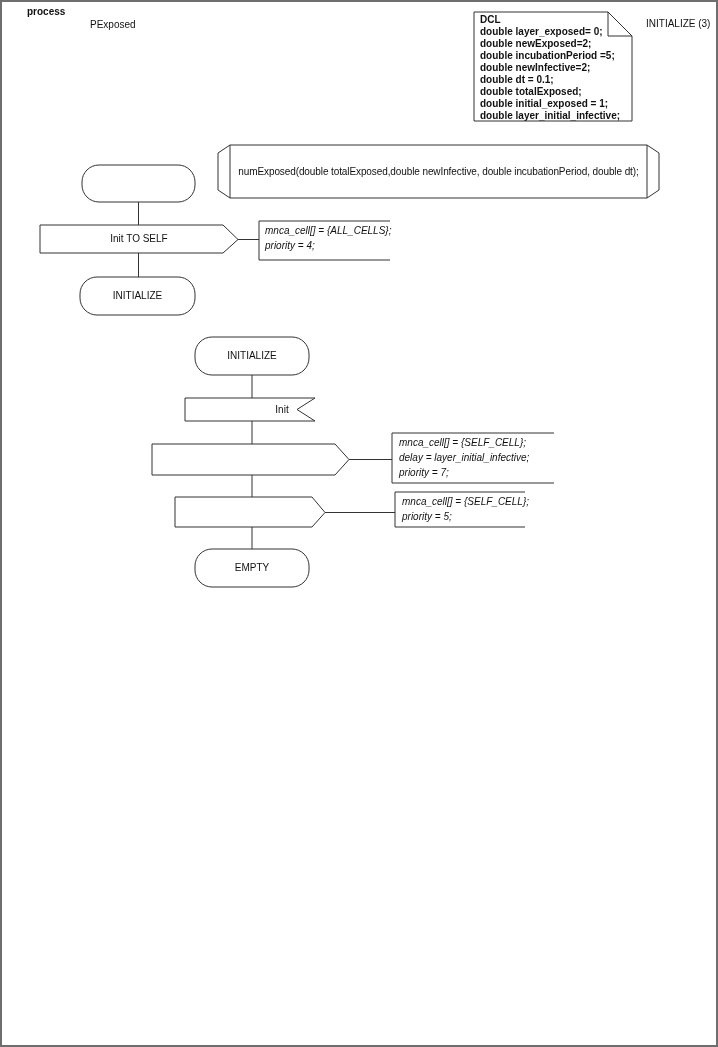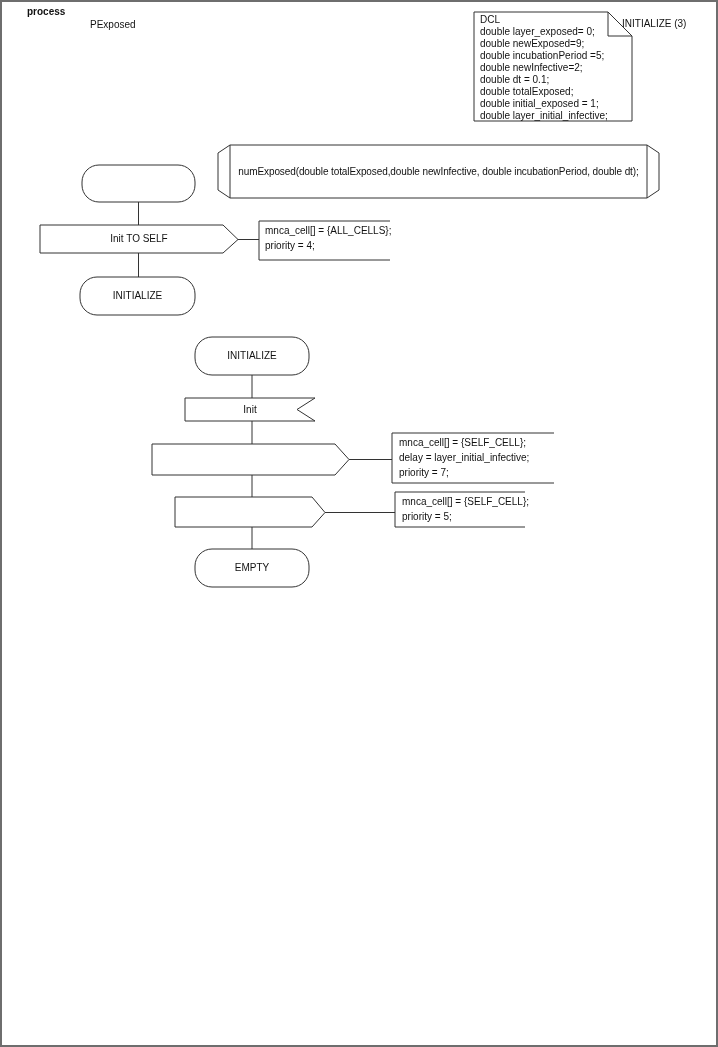--- a/index.html
+++ b/index.html
@@ -22,22 +22,22 @@
     position:absolute;
     font-size:10px;
     line-height:12px;
     white-space:nowrap;
   }
   .center{
     display:flex;align-items:center;justify-content:center;
     text-align:center;
   }
   .bold{font-weight:bold;}
-  .decl-line{height:12px;}
-  .comment-line{height:15px;line-height:15px;}
+  .decl-line{height:12px;font-weight:bold;}
+  .comment-line{height:15px;line-height:15px;font-style:italic;}
   .sig{letter-spacing:-0.1px;}
 </style>
 </head>
 <body>
 
 <div class="page">
 
   <svg class="layer" width="718" height="1047" viewBox="0 0 718 1047">
 
     <path class="shape" d="M472,10 L606,10 L630,34 L630,119 L472,119 Z"></path>
@@ -66,45 +66,45 @@
     <polygon class="shape" points="183,396 313,396 295,407.5 313,419 183,419"></polygon>
     <polygon class="shape" points="150,442 333,442 347,457.5 333,473 150,473"></polygon>
     <path class="open-shape" d="M552,431 L390,431 L390,481 L552,481"></path>
     <polygon class="shape" points="173,495 310,495 323,510.5 310,525 173,525"></polygon>
     <path class="open-shape" d="M523,490 L393,490 L393,525 L523,525"></path>
     <rect class="shape" x="193" y="547" width="114" height="38" rx="17" ry="17"></rect>
   </svg>
 
   <div class="txt bold" style="left:25px;top:4px;">process</div>
   <div class="txt" style="left:88px;top:17px;">PExposed</div>
-  <div class="txt" style="left:620px;top:16px;">INITIALIZE (3)</div>
+  <div class="txt" style="left:644px;top:16px;">INITIALIZE (3)</div>
 
   <div class="txt" style="left:478px;top:12px;">
     <div class="decl-line">DCL</div>
     <div class="decl-line">double layer_exposed= 0;</div>
-    <div class="decl-line">double newExposed=9;</div>
+    <div class="decl-line">double newExposed=2;</div>
     <div class="decl-line">double incubationPeriod =5;</div>
     <div class="decl-line">double newInfective=2;</div>
     <div class="decl-line">double dt = 0.1;</div>
     <div class="decl-line">double totalExposed;</div>
     <div class="decl-line">double initial_exposed = 1;</div>
     <div class="decl-line">double layer_initial_infective;</div>
   </div>
 
   <div class="txt center" style="left:38px;top:223px;width:198px;height:28px;">Init TO SELF</div>
 
   <div class="txt center sig" style="left:216px;top:143px;width:441px;height:53px;">numExposed(double totalExposed,double newInfective, double incubationPeriod, double dt);</div>
   <div class="txt" style="left:263px;top:221px;">
     <div class="comment-line">mnca_cell[] = {ALL_CELLS};</div>
     <div class="comment-line">priority = 4;</div>
   </div>
   <div class="txt center" style="left:78px;top:275px;width:115px;height:38px;">INITIALIZE</div>
 
   <div class="txt center" style="left:193px;top:335px;width:114px;height:38px;">INITIALIZE</div>
-  <div class="txt center" style="left:183px;top:396px;width:130px;height:23px;">Init</div>
+  <div class="txt center" style="left:183px;top:396px;width:130px;height:23px;padding-left:32px;">Init</div>
   <div class="txt" style="left:397px;top:433px;">
     <div class="comment-line">mnca_cell[] = {SELF_CELL};</div>
     <div class="comment-line">delay = layer_initial_infective;</div>
     <div class="comment-line">priority = 7;</div>
   </div>
   <div class="txt" style="left:400px;top:492px;">
     <div class="comment-line">mnca_cell[] = {SELF_CELL};</div>
     <div class="comment-line">priority = 5;</div>
   </div>
   <div class="txt center" style="left:193px;top:547px;width:114px;height:38px;border-radius:11px;">EMPTY</div>

